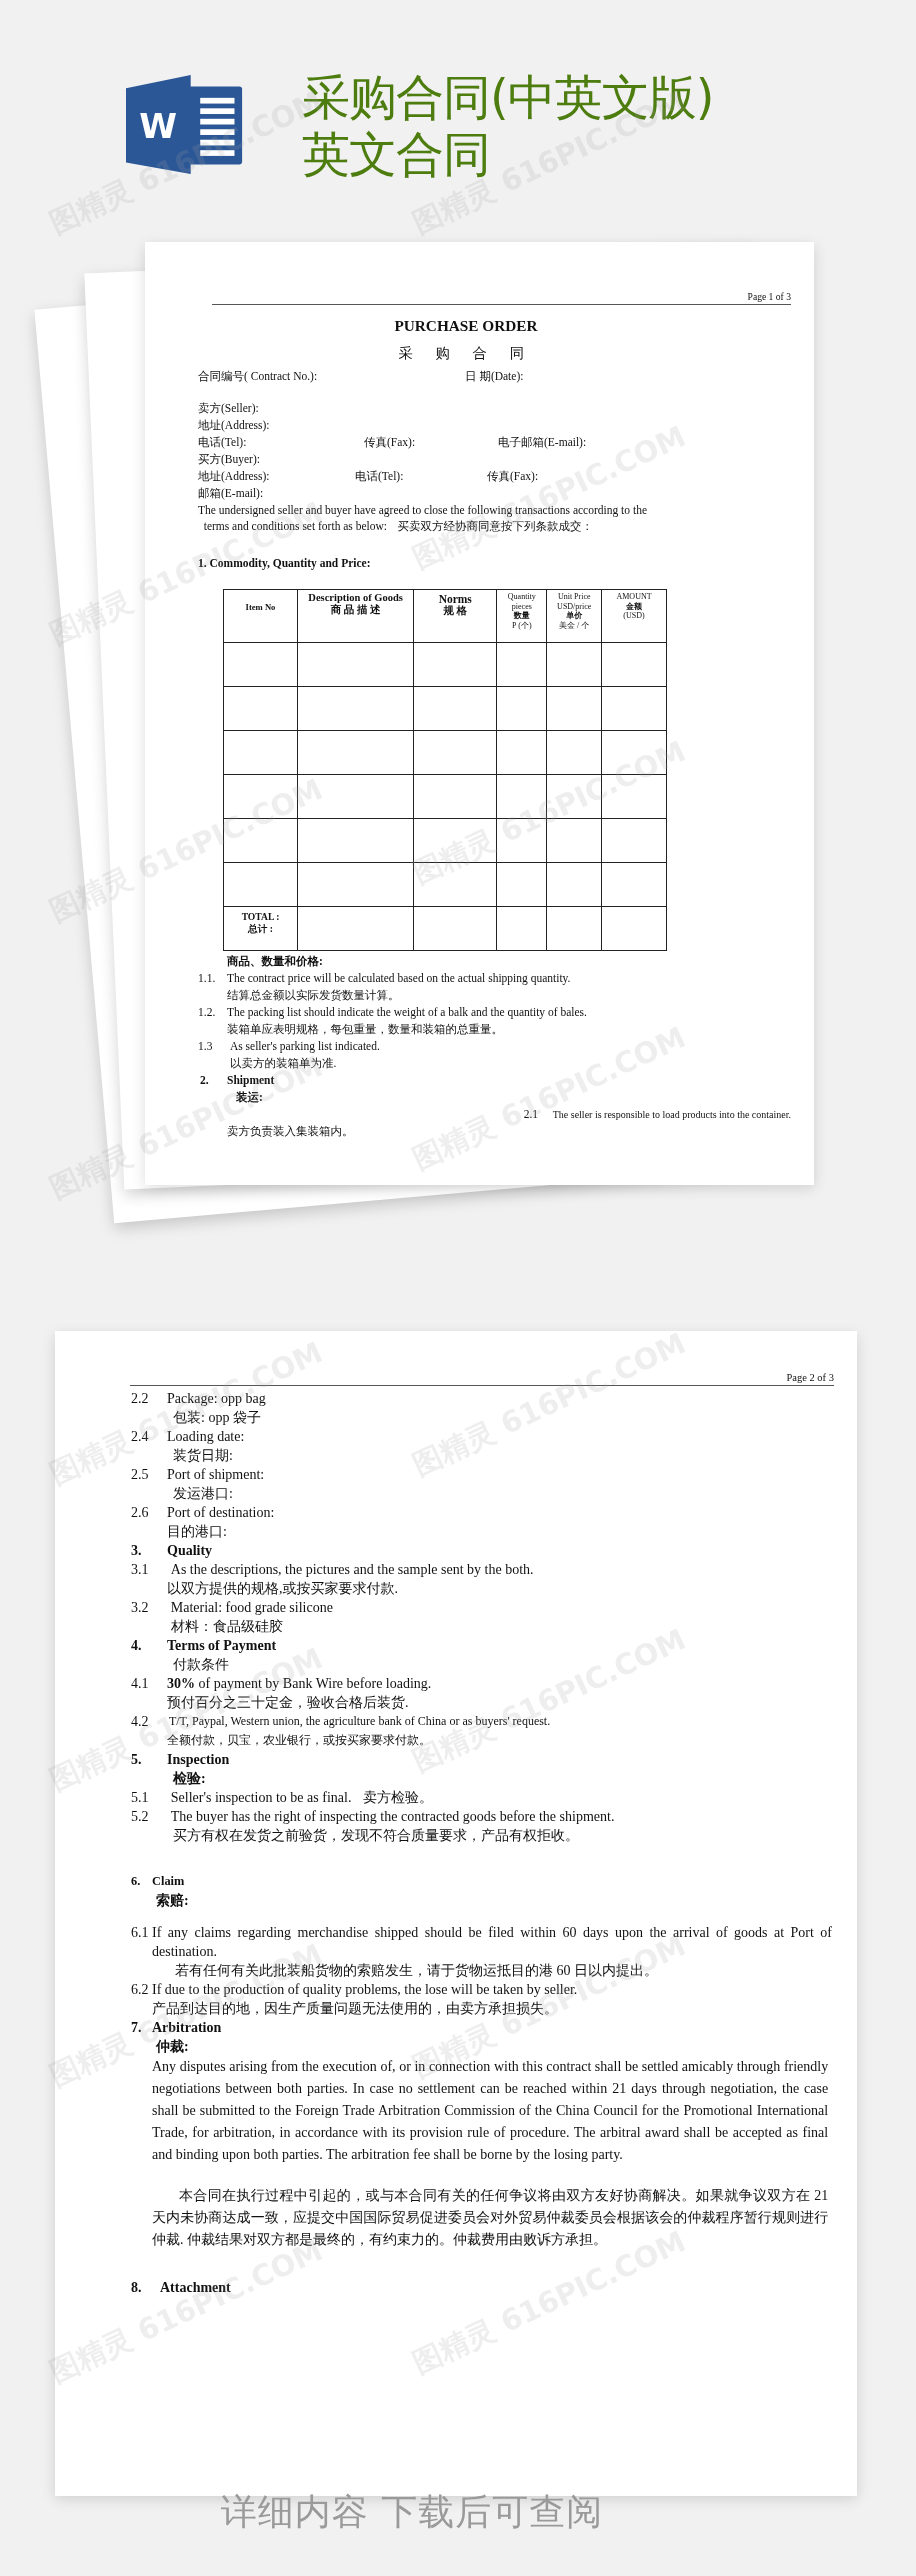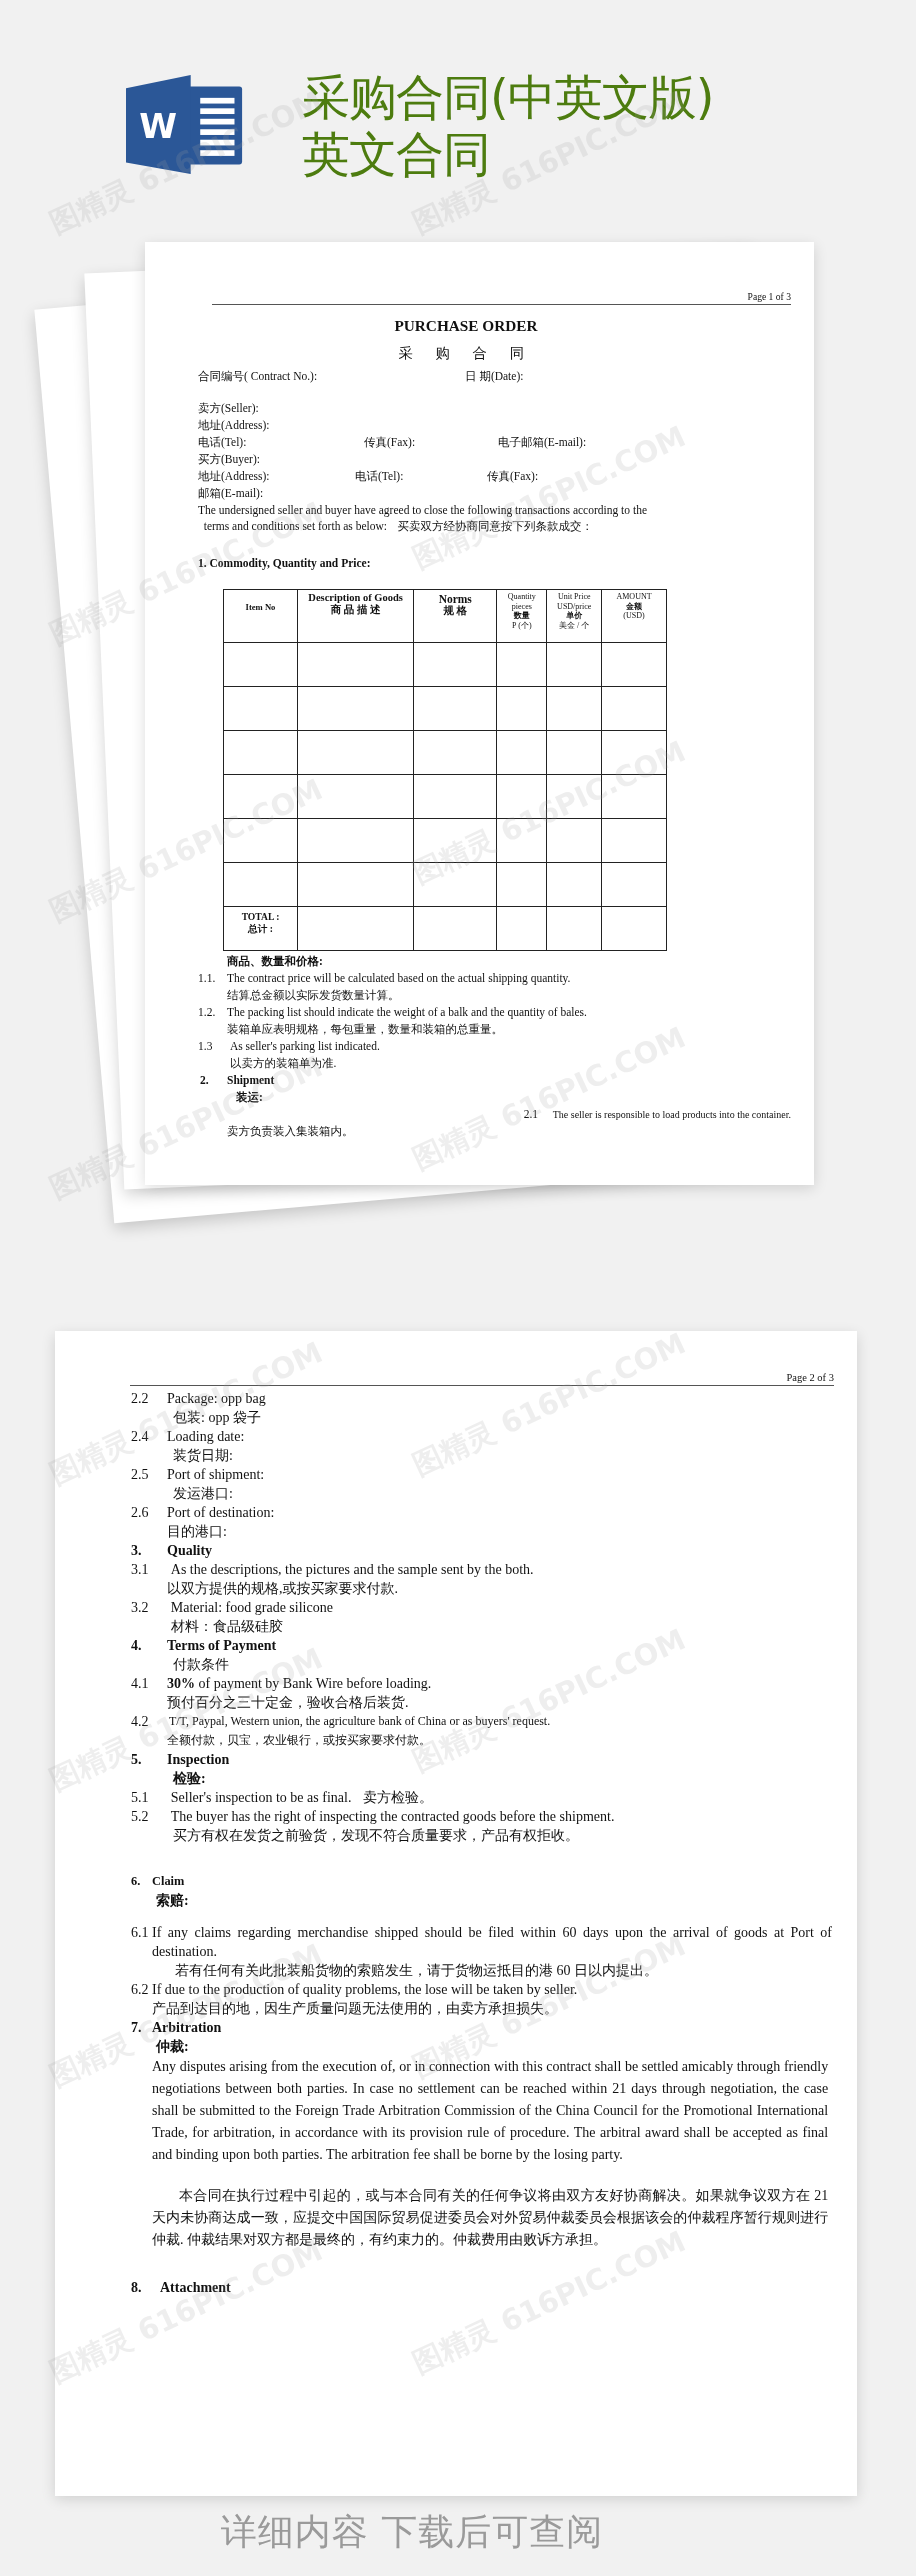--- a/index.html
+++ b/index.html
@@ -60,21 +60,21 @@
 
   .p2 .num { width: 36px; }
   .p2 .cn-line { padding-left: 36px; }
   .p2 .sec { font-weight: bold; }
   .p2 .ind2 { padding-left: 42px; }
   .justify { text-align: justify; }
   .p2 .para { padding-left: 27px; padding-right: 3.8px; text-align: justify; line-height: 22px; }
   .p2 .cnpara { padding-left: 27px; padding-right: 3.8px; text-indent: 27px; text-align: justify; line-height: 22px; }
 
   .footer-note { position: absolute; left: 0; width: 824px; top: 2488px; text-align: center;
-    font-family: "DejaVu Sans", "Liberation Sans", sans-serif; font-size: 36px; color: #9a9a9a; letter-spacing: 1px; margin-top: 20px; }
+    font-family: "DejaVu Sans", "Liberation Sans", sans-serif; font-size: 36px; color: #9a9a9a; letter-spacing: 1px; }
 
   .wm { position: absolute; color: rgba(160,160,160,0.18); font-family: "DejaVu Sans", sans-serif;
     font-size: 29px; font-weight: bold; transform: rotate(-25deg); white-space: nowrap; pointer-events: none; }
 </style>
 </head>
 <body>
 
 <div class="header">
   <div class="word-icon">
     <svg viewBox="0 0 124 104">

